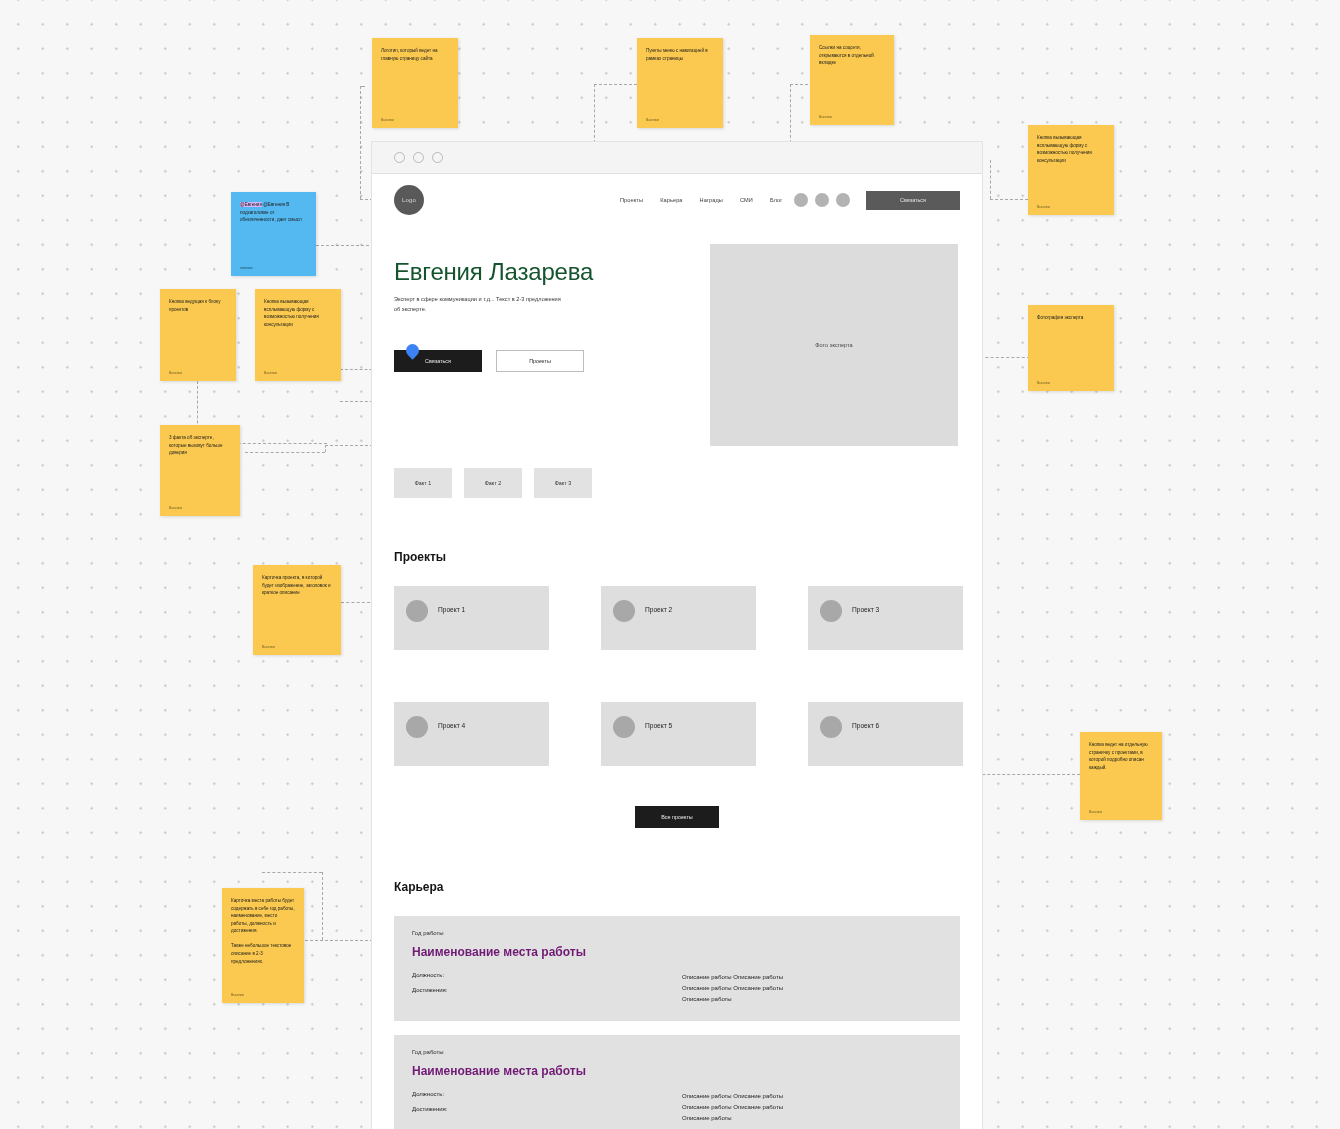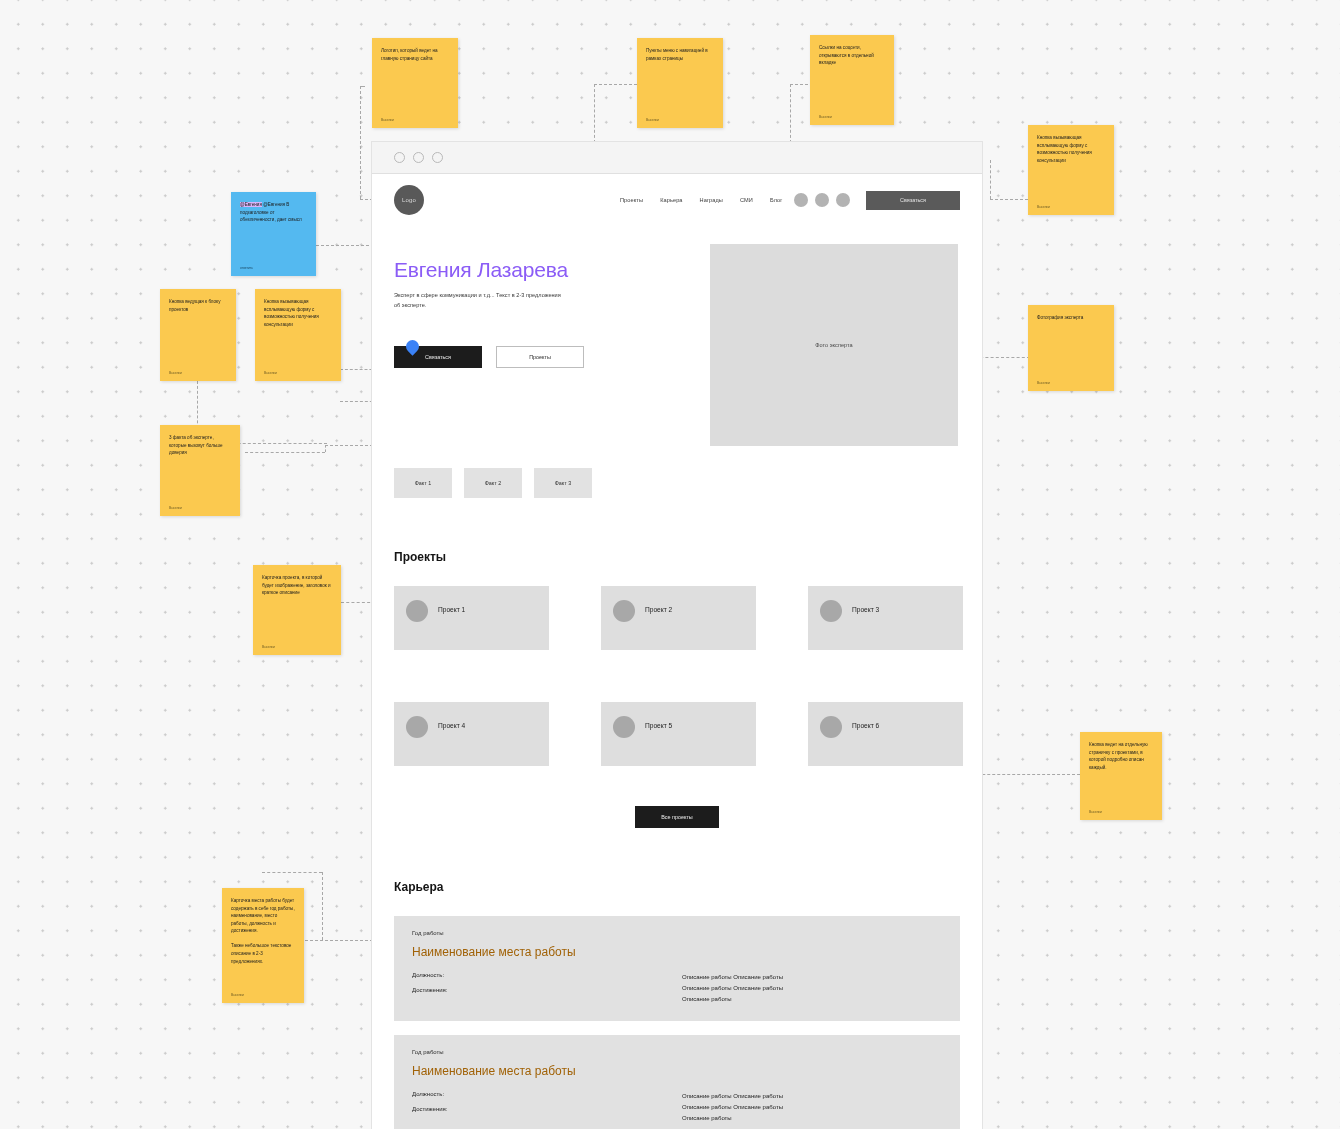--- a/index.html
+++ b/index.html
@@ -44,21 +44,21 @@
   #header-right{margin-left:auto;display:flex;align-items:center;gap:7px;}
   .social{width:14px;height:14px;border-radius:50%;background:#b3b3b3;}
   #header-cta{
     margin-left:9px;width:94px;height:19px;background:#5a5a5a;color:#e6e6e6;
     font-size:5.4px;display:flex;align-items:center;justify-content:center;border:none;
   }
 
   
   #hero{display:flex;padding:18px 22px 0 22px;}
   #hero-left{width:300px;padding-top:14px;}
-  #hero-name{font-size:21px;font-weight:400;color:#8b5cf6;margin:0 0 9px 0;letter-spacing:-.2px;}
+  #hero-name{font-size:24px;font-weight:400;color:#14532d;margin:0 0 9px 0;letter-spacing:-.2px;}
   #hero-sub{font-size:5.6px;line-height:1.7;color:#383838;width:170px;margin:0;}
   #hero-buttons{display:flex;gap:14px;margin-top:36px;position:relative;}
   #btn-contact{
     width:88px;height:22px;background:#1c1c1c;color:#efefef;font-size:5.4px;
     display:flex;align-items:center;justify-content:center;border:none;
   }
   #btn-projects{
     width:88px;height:22px;background:#fff;color:#2a2a2a;font-size:5.4px;
     display:flex;align-items:center;justify-content:center;border:1px solid #bdbdbd;box-sizing:border-box;
   }
@@ -85,21 +85,21 @@
   #all-projects-wrap{display:flex;justify-content:center;margin-top:40px;}
   #btn-all-projects{
     width:84px;height:22px;background:#1c1c1c;color:#efefef;font-size:5.4px;border:none;
     display:flex;align-items:center;justify-content:center;
   }
 
   
   #career-list{padding:0 22px;display:flex;flex-direction:column;gap:14px;}
   .job-card{background:#e1e1e1;padding:14px 18px 16px 18px;position:relative;}
   .job-year{font-size:6px;color:#2b2b2b;margin-bottom:9px;}
-  .job-title{font-size:12px;color:#a16207;margin:6px 0 13px 0;font-weight:400;}
+  .job-title{font-size:12px;color:#701a75;margin:6px 0 13px 0;font-weight:700;}
   .job-body{display:flex;}
   .job-fields{width:270px;display:flex;flex-direction:column;gap:9px;}
   .job-field{font-size:6px;color:#232323;}
   .job-desc{font-size:6px;color:#232323;line-height:1.85;}
 
   
   .note{
     position:absolute;background:#fbc94f;box-shadow:1px 1px 3px rgba(0,0,0,.13);
     padding:9px 9px 6px 9px;box-sizing:border-box;
   }

